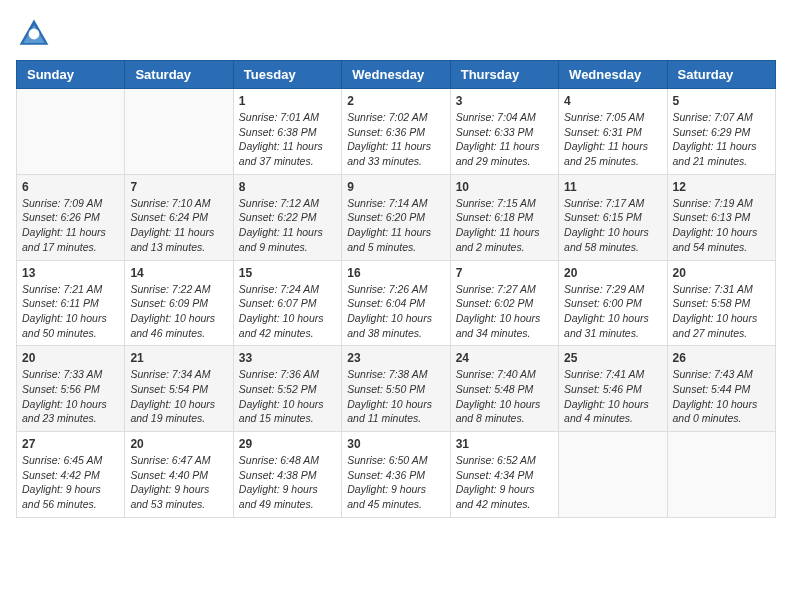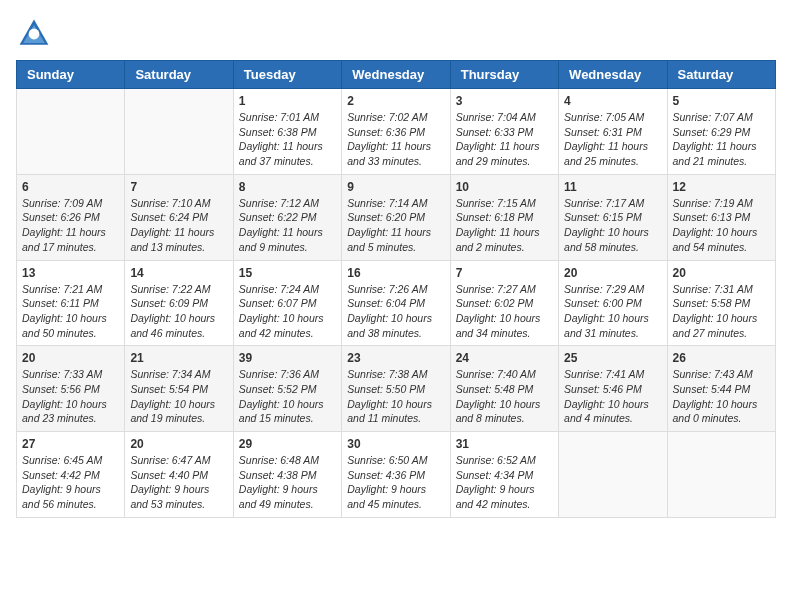--- a/index.html
+++ b/index.html
@@ -215,21 +215,21 @@
       <tr>
         <td>
           <div class="day-num">20</div>
           <div class="day-info">Sunrise: 7:33 AM<br>Sunset: 5:56 PM<br>Daylight: 10 hours and 23 minutes.</div>
         </td>
         <td>
           <div class="day-num">21</div>
           <div class="day-info">Sunrise: 7:34 AM<br>Sunset: 5:54 PM<br>Daylight: 10 hours and 19 minutes.</div>
         </td>
         <td>
-          <div class="day-num">39</div>
+          <div class="day-num">33</div>
           <div class="day-info">Sunrise: 7:36 AM<br>Sunset: 5:52 PM<br>Daylight: 10 hours and 15 minutes.</div>
         </td>
         <td>
           <div class="day-num">23</div>
           <div class="day-info">Sunrise: 7:38 AM<br>Sunset: 5:50 PM<br>Daylight: 10 hours and 11 minutes.</div>
         </td>
         <td>
           <div class="day-num">24</div>
           <div class="day-info">Sunrise: 7:40 AM<br>Sunset: 5:48 PM<br>Daylight: 10 hours and 8 minutes.</div>
         </td>

